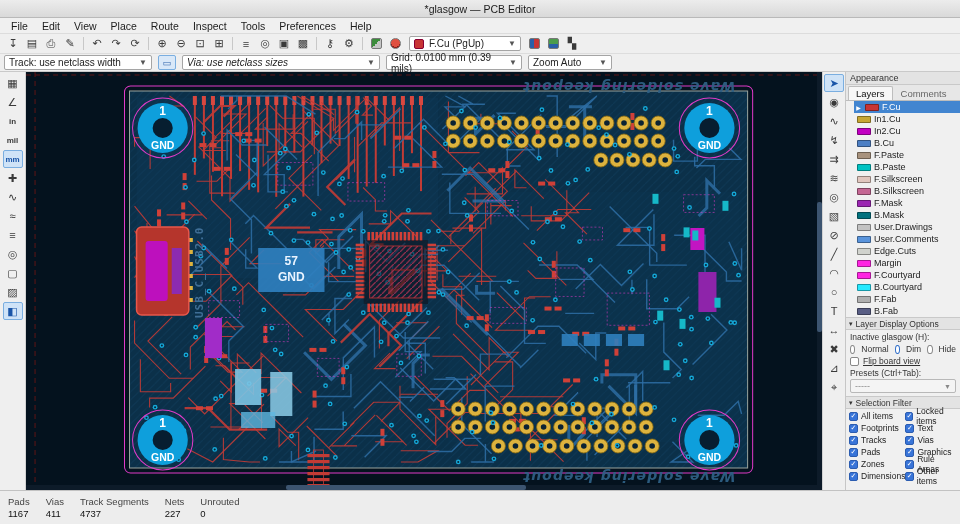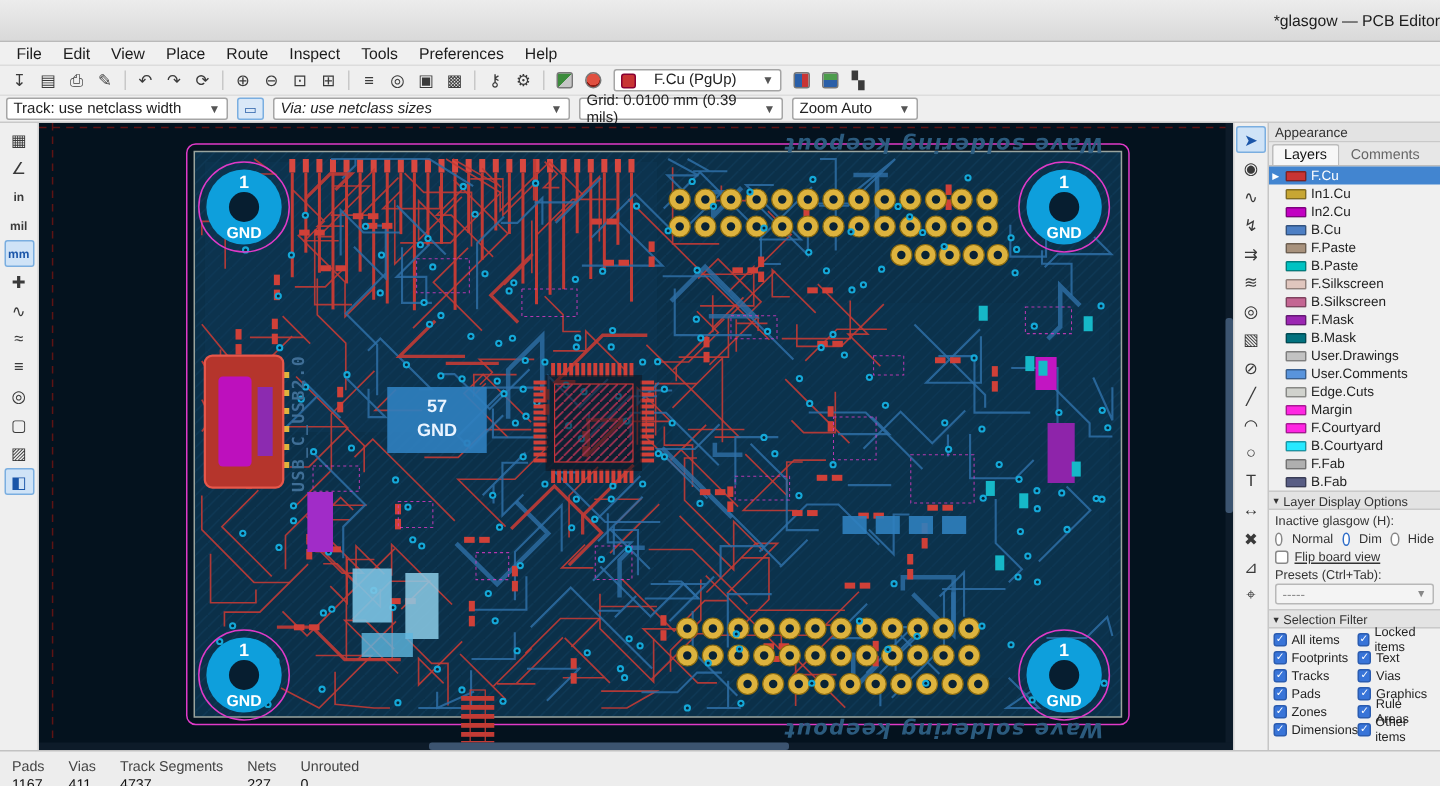--- a/index.html
+++ b/index.html
@@ -1,37 +1,37 @@
 <!DOCTYPE html>
 <html><head>
 <meta charset="utf-8">
 <style>
   * { box-sizing: border-box; margin: 0; padding: 0; }
   html,body { width: 960px; height: 524px; overflow: hidden; }
   body { font-family: "Liberation Sans", sans-serif; background: #ECECEC; color: #222; font-size: 11px; }
 
   
-  .titlebar { height: 28px; background: linear-gradient(#ECECEC,#D9D9D9); border-bottom: 1px solid #B9B9B9;
-              display: flex; align-items: center; justify-content: flex-end; font-size: 10.5px; color: #1c1c1c; }
+  .titlebar { height: 18px; background: linear-gradient(#ECECEC,#D9D9D9); border-bottom: 1px solid #B9B9B9;
+              display: flex; align-items: center; justify-content: center; font-size: 10.5px; color: #1c1c1c; }
   .menubar { height: 16px; background: #F0F0F0; border-bottom: 1px solid #DCDCDC; display: flex; align-items: center; padding-left: 4px; }
   .menu-item { padding: 0 7px; font-size: 10.5px; color: #1c1c1c; cursor: default; }
 
   .toolbar1 { height: 20px; background: #EFEFEF; border-bottom: 1px solid #DDD; display: flex; align-items: center; padding: 0 4px; gap: 1px; }
   .toolbar2 { height: 18px; background: #EFEFEF; border-bottom: 1px solid #C9C9C9; display: flex; align-items: center; padding: 0 4px; gap: 6px; }
   .tool-icon { width: 18px; height: 16px; display: flex; align-items: center; justify-content: center;
                font-size: 11px; color: #3a3a3a; border-radius: 2px; }
   .tool-sep { width: 1px; height: 13px; background: #C8C8C8; margin: 0 3px; }
   .swatch-ico { display: inline-block; width: 11px; height: 11px; border: 1px solid #777; border-radius: 2px; }
   .ico-update { background: linear-gradient(135deg,#3C8C3C 50%,#C6C6C6 50%); }
   .ico-drc    { background: radial-gradient(circle at 50% 40%, #E05040 60%, #8C1A12 62%); border-radius: 50%; }
   .ico-layers { background: linear-gradient(90deg,#2A5FA8 50%,#C83434 50%); }
   .ico-fped   { background: linear-gradient(180deg,#4C9C4C 50%,#2A5FA8 50%); }
 
   .dropdown { height: 15px; background: #FFF; border: 1px solid #A5A5A5; border-radius: 2px;
-              display: flex; align-items: center; gap: 12px; padding: 0 4px; font-size: 10px; color: #222; }
+              display: flex; align-items: center; gap: 5px; padding: 0 4px; font-size: 10px; color: #222; }
   .dropdown .caret { font-size: 8px; color: #555; margin-left: auto; }
   .dd-layer { width: 112px; margin-left: 4px; }
   .dd-track { width: 148px; }
   .dd-via { width: 198px; font-style: italic; }
   .dd-grid { width: 136px; }
   .dd-zoom { width: 84px; }
   .layer-chip { width: 10px; height: 10px; border-radius: 2px; border: 1px solid #803; }
   .mini-btn { width: 18px; height: 15px; border: 1px solid #7AAEE0; background: #D9E8F8; border-radius: 2px;
               display: flex; align-items: center; justify-content: center; font-size: 9px; color: #2A5FA8; }
 
@@ -60,21 +60,21 @@
   
   .right-panel { width: 115px; background: #F0F0F0; border-left: 1px solid #C6C6C6; display: flex; flex-direction: column; overflow: hidden; }
   .panel-title { height: 13px; background: #E3E3E3; border-bottom: 1px solid #C9C9C9; font-size: 9px; color: #333; display: flex; align-items: center; padding: 0 4px; }
   .tabs { height: 16px; background: #E7E7E7; border-bottom: 1px solid #BDBDBD; display: flex; align-items: flex-end; padding: 0 2px; }
   .tab { padding: 1px 7px; font-size: 9.5px; color: #666; border: 1px solid transparent; border-bottom: none; border-radius: 2px 2px 0 0; }
   .tab.active { background: #F7F7F7; color: #111; border-color: #BDBDBD; }
   .layer-list { display: flex; flex-direction: column; }
   .layer-row { height: 12px; display: flex; align-items: center; gap: 3px; padding-left: 1px; font-size: 9px; color: #222; }
   .layer-row .arrow { width: 7px; font-size: 6px; color: #1A4C8C; text-align: center; }
   .layer-row .lswatch { width: 14px; height: 7px; border-radius: 1px; border: 1px solid rgba(0,0,0,.35); }
-  .layer-row.selected { background: #4285D0; color: #FFF; }
+  .layer-row.selected { background: #4285D0; color: #FFF; margin-left: 8px; }
   .layer-row.selected .arrow { color: #FFF; }
 
   .section-hd { height: 13px; background: #E3E3E3; border-top: 1px solid #C9C9C9; border-bottom: 1px solid #C9C9C9;
                 font-size: 8.5px; color: #333; display: flex; align-items: center; gap: 3px; padding: 0 3px; }
   .sec-body { padding: 2px 4px 3px 4px; font-size: 8.5px; color: #333; }
   .radio-row { display: flex; gap: 6px; align-items: center; margin: 2px 0; }
   .radio { width: 9px; height: 9px; border-radius: 50%; border: 1px solid #888; background: #FFF; display: inline-block; position: relative; }
   .radio.checked { border-color: #2E6DC8; }
   .radio.checked::after { content: ""; position: absolute; inset: 2px; border-radius: 50%; background: #2E6DC8; }
   .check-row { display: flex; gap: 4px; align-items: center; margin: 2px 0; text-decoration: underline; }

